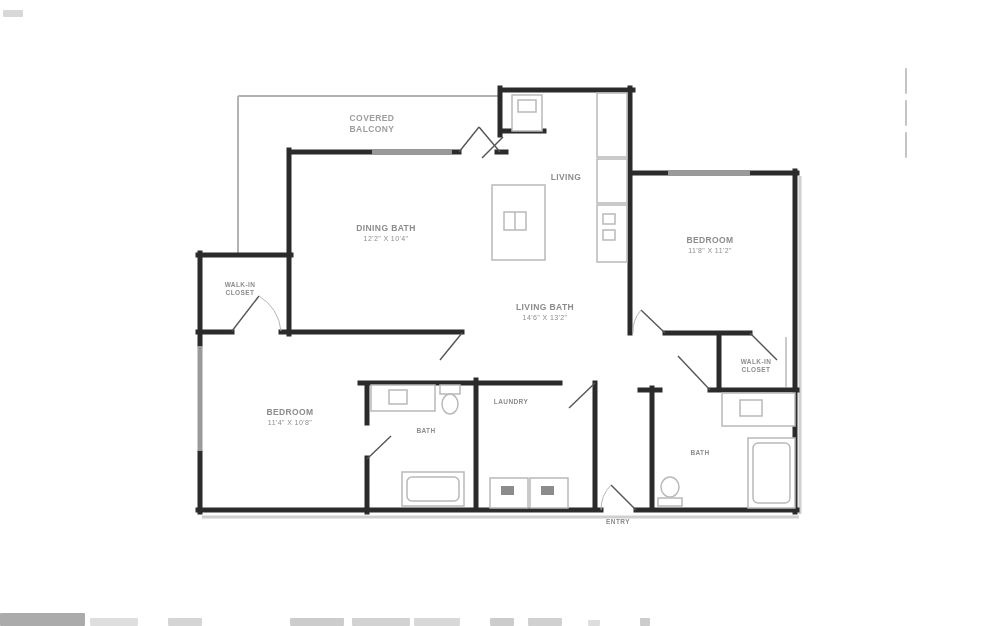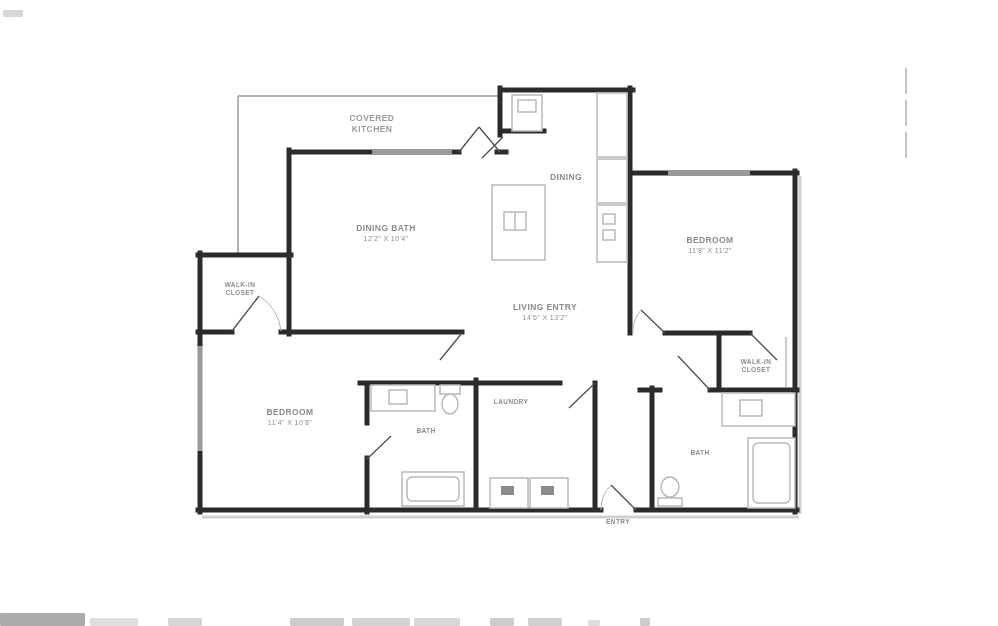--- a/index.html
+++ b/index.html
@@ -142,34 +142,34 @@
       <rect class="fixture" x="658" y="498" width="24" height="8"></rect>
       <ellipse class="fixture" cx="670" cy="487" rx="9" ry="10"></ellipse>
       <rect class="fixture" x="748" y="438" width="47" height="70"></rect>
       <rect class="fixture" x="753" y="443" width="37" height="60" rx="5"></rect>
       <path class="fixture" d="M786,337 V387"></path>
     </g>
   </svg>
 
   <div class="plan-label" style="left:372px;top:124px;color:#9d9d9d">
     <div class="room-name">COVERED</div>
-    <div class="room-name">KITCHEN</div>
+    <div class="room-name">BALCONY</div>
   </div>
 
   <div class="plan-label" style="left:566px;top:178px">
-    <div class="room-name">DINING</div>
+    <div class="room-name">LIVING</div>
   </div>
 
   <div class="plan-label" style="left:386px;top:233px">
     <div class="room-name">DINING BATH</div>
     <div class="room-dims">12'2" X 10'4"</div>
   </div>
 
   <div class="plan-label" style="left:545px;top:312px">
-    <div class="room-name">LIVING ENTRY</div>
+    <div class="room-name">LIVING BATH</div>
     <div class="room-dims">14'6" X 13'2"</div>
   </div>
 
   <div class="plan-label" style="left:710px;top:245px">
     <div class="room-name">BEDROOM</div>
     <div class="room-dims">11'8" X 11'2"</div>
   </div>
 
   <div class="plan-label" style="left:290px;top:417px">
     <div class="room-name">BEDROOM</div>

